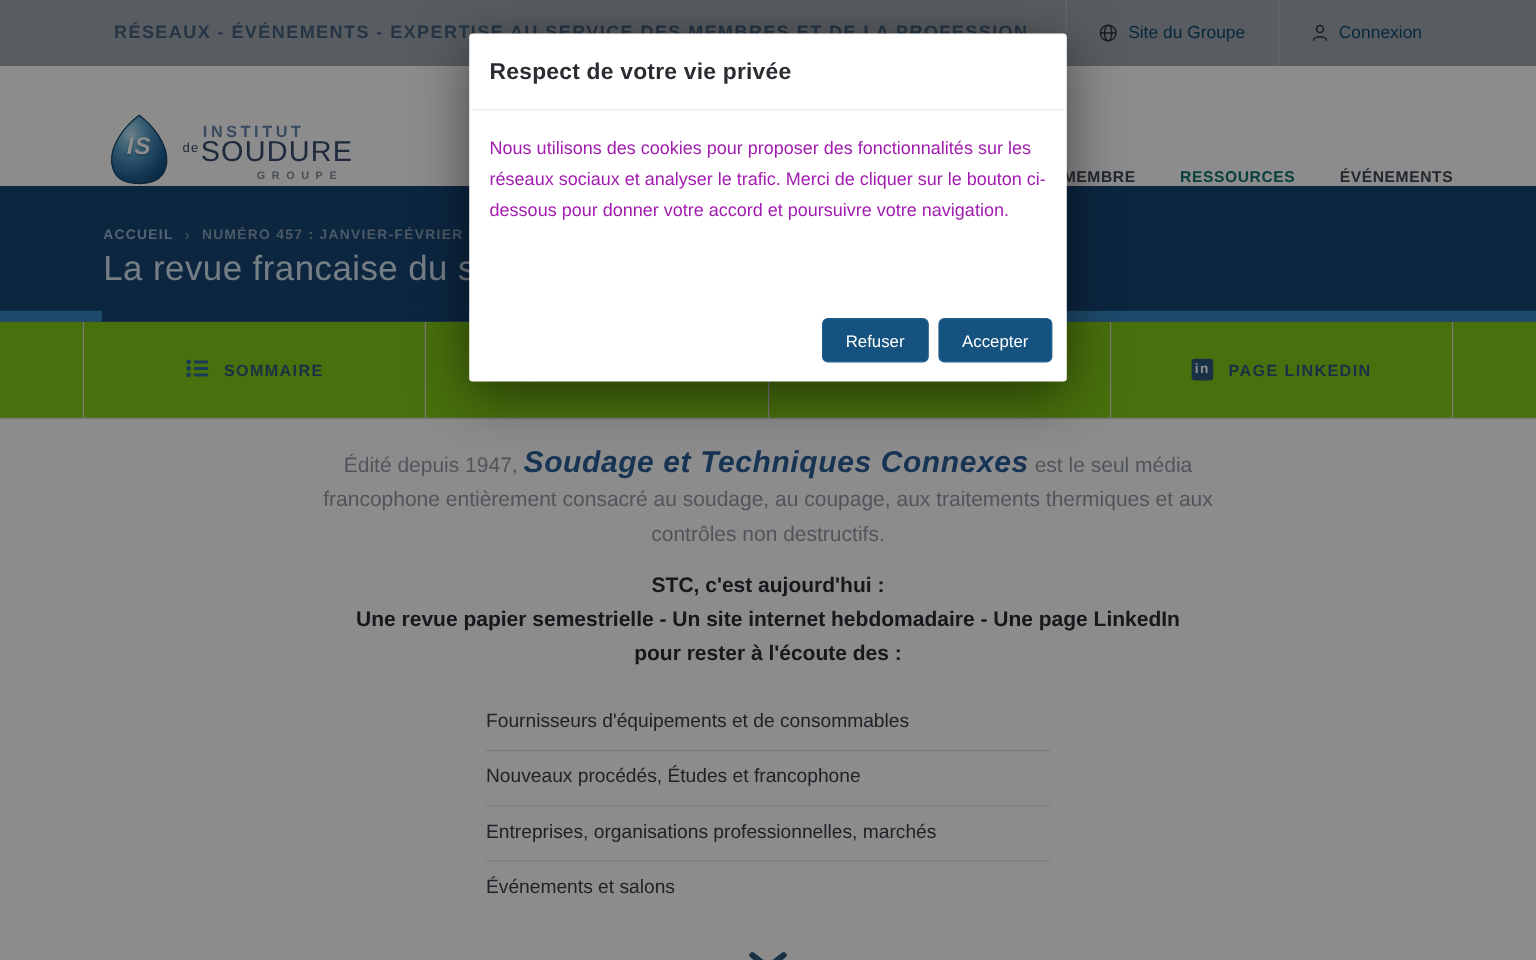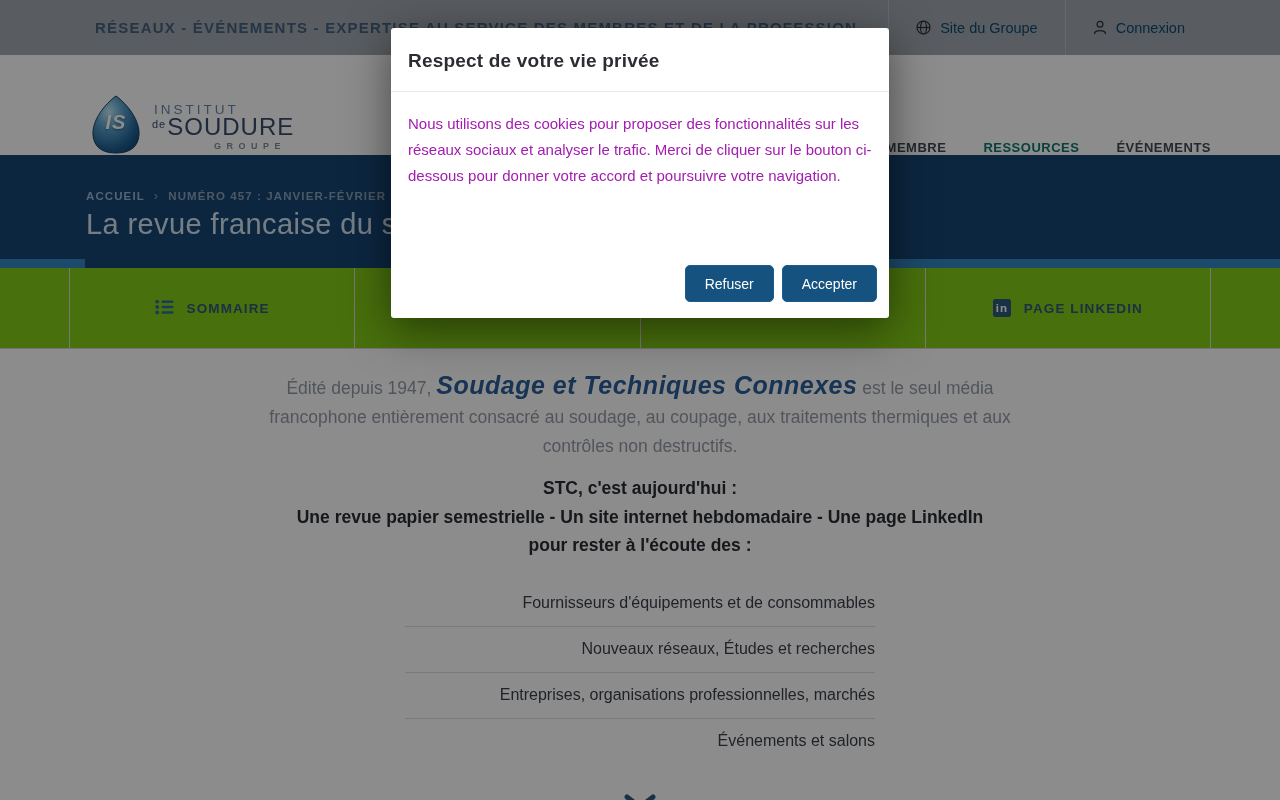--- a/index.html
+++ b/index.html
@@ -13,21 +13,21 @@
   .topbar-right { margin-left:auto; display:flex; align-items:stretch; height:100%; margin-right:68px; }
   .topbar-item { display:flex; align-items:center; gap:9px; padding:0 27px; border-left:1px solid #b9bec6; color:#0c4a6e; font-size:14.5px; cursor:pointer; white-space:nowrap; }
   .topbar-item svg { display:block; }
 
   
   .header { height:100px; background:#ffffff; display:flex; align-items:flex-end; padding:0 69px 0 88px; }
   .logo { display:flex; align-items:center; gap:8px; cursor:pointer; }
   .shield { position:relative; width:56px; height:60px; }
   .shield .monogram { position:absolute; left:0; top:16px; width:56px; text-align:center; color:#ffffff; font-size:20px; font-weight:700; font-style:italic; letter-spacing:1px; text-shadow:0 1px 2px rgba(0,40,70,.5); }
   .logo-text { line-height:1; padding-top:4px; }
-  .logo-line1 { font-size:13.5px; font-weight:400; letter-spacing:3px; color:#6488ac; margin-left:2px; }
+  .logo-line1 { font-size:13.5px; font-weight:700; letter-spacing:3px; color:#6488ac; margin-left:17px; }
   .logo-line2 { font-size:24px; font-weight:500; letter-spacing:1px; color:#374c6d; margin-top:-2px; white-space:nowrap; }
   .logo-de { font-size:11px; position:relative; top:-7px; margin-right:1px; }
   .logo-line3 { font-size:9px; font-weight:600; letter-spacing:5.5px; color:#7f8e9b; margin:3px 0 0 62px; }
   .nav { margin-left:auto; display:flex; gap:37px; align-items:center; }
   .nav-item { font-size:13px; font-weight:700; letter-spacing:.5px; color:#3f4a56; cursor:pointer; white-space:nowrap; }
   .nav-item.active { color:#0f766e; }
 
   
   .hero { position:relative; height:113px; background:#164676; padding:33px 0 0 86px; }
   .breadcrumb { display:flex; align-items:center; gap:9px; font-size:11.5px; font-weight:600; letter-spacing:1.1px; color:#8ba3b9; }
@@ -42,21 +42,21 @@
   .tabs { display:flex; height:80px; margin:0 69px; border-left:1px solid #dcdcdc; }
   .tab { flex:1; display:flex; align-items:center; justify-content:center; gap:13px; border-right:1px solid #dcdcdc; font-size:13.5px; font-weight:700; letter-spacing:1.1px; color:#2e5a7f; cursor:pointer; }
   .linkedin-badge { width:18px; height:18px; background:#2e5a7f; border-radius:2.5px; color:#ffffff; font-size:11.5px; font-weight:700; display:flex; align-items:center; justify-content:center; padding-bottom:1px; }
 
   
   .content { padding-top:22px; background:#ffffff; }
   .intro { width:806px; margin:0 auto; text-align:center; font-size:17.5px; line-height:29px; color:#949ca6; }
   .intro .script { font-style:italic; font-weight:700; font-size:25px; letter-spacing:.5px; color:#2a5f99;margin-top:48px; }
   .stc-block { width:822px; margin:13px auto 0; text-align:center; font-size:17.5px; font-weight:700; line-height:28.5px; color:#282c33; }
   .audience-list { width:470px; margin:21px auto 0; }
-  .audience-item { text-align:right; font-size:16px; color:#3a3f48; padding:13px 0 14px; }
+  .audience-item { text-align:left; font-size:16px; color:#3a3f48; padding:13px 0 14px; }
   .audience-item + .audience-item { border-top:1px solid #dedede; }
   .scroll-cue { position:relative; width:822px; margin:27px auto 0; height:34px; }
   .scroll-chevron { position:absolute; left:50%; transform:translateX(-50%); top:3px; background:#ffffff; padding:0 14px; cursor:pointer; }
 
   
   .backdrop { position:absolute; inset:0; background:rgba(0,0,0,.45); z-index:10; }
   .modal { position:absolute; left:391px; top:28px; width:498px; height:290px; background:#ffffff; border-radius:3px; box-shadow:0 10px 45px rgba(0,0,0,.5); z-index:20; }
   .modal-header { padding:22px 17px 19px; border-bottom:1px solid #e8eaed; }
   .modal-title { font-size:19px; font-weight:700; letter-spacing:.2px; color:#2c2c33; }
   .modal-body { padding:19px 17px 0; font-size:15px; line-height:26px; color:#a21caf; }
@@ -166,21 +166,21 @@
     <div class="intro"><span>Édité depuis 1947, </span><span class="script">Soudage et Techniques Connexes</span><span> est le seul média francophone entièrement consacré au soudage, au coupage, aux traitements thermiques et aux contrôles non destructifs.</span></div>
 
     <div class="stc-block">
       <div>STC, c'est aujourd'hui :</div>
       <div>Une revue papier semestrielle - Un site internet hebdomadaire - Une page LinkedIn</div>
       <div>pour rester à l'écoute des :</div>
     </div>
 
     <div class="audience-list">
       <div class="audience-item">Fournisseurs d'équipements et de consommables</div>
-      <div class="audience-item">Nouveaux réseaux, Études et recherches</div>
+      <div class="audience-item">Nouveaux procédés, Études et francophone</div>
       <div class="audience-item">Entreprises, organisations professionnelles, marchés</div>
       <div class="audience-item">Événements et salons</div>
     </div>
 
     <div class="scroll-cue">
 
       <div class="scroll-chevron">
         <svg width="32" height="17" viewBox="0 0 32 17" fill="none" stroke="#2d5b7f" stroke-width="5" stroke-linecap="round" stroke-linejoin="round">
           <polyline points="3,3 16,13 29,3"></polyline>
         </svg>

